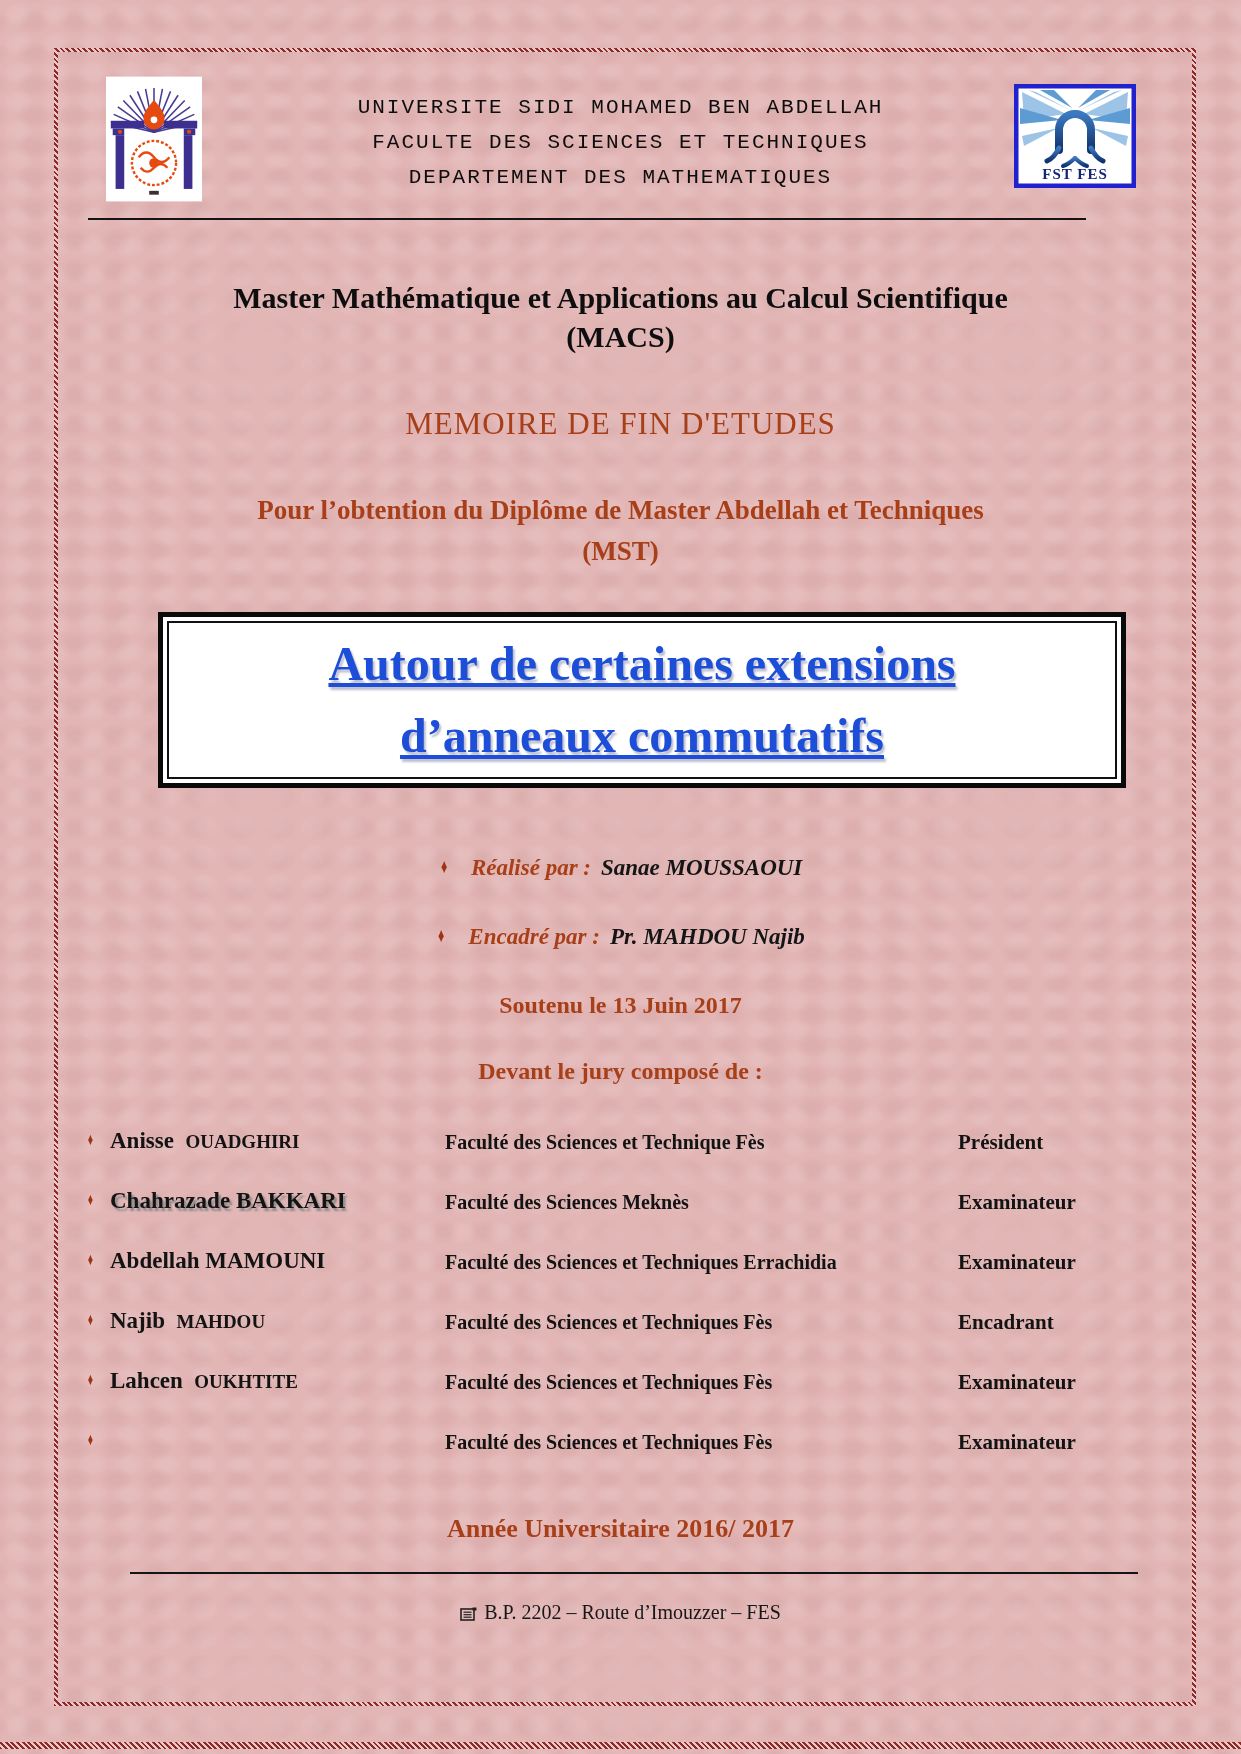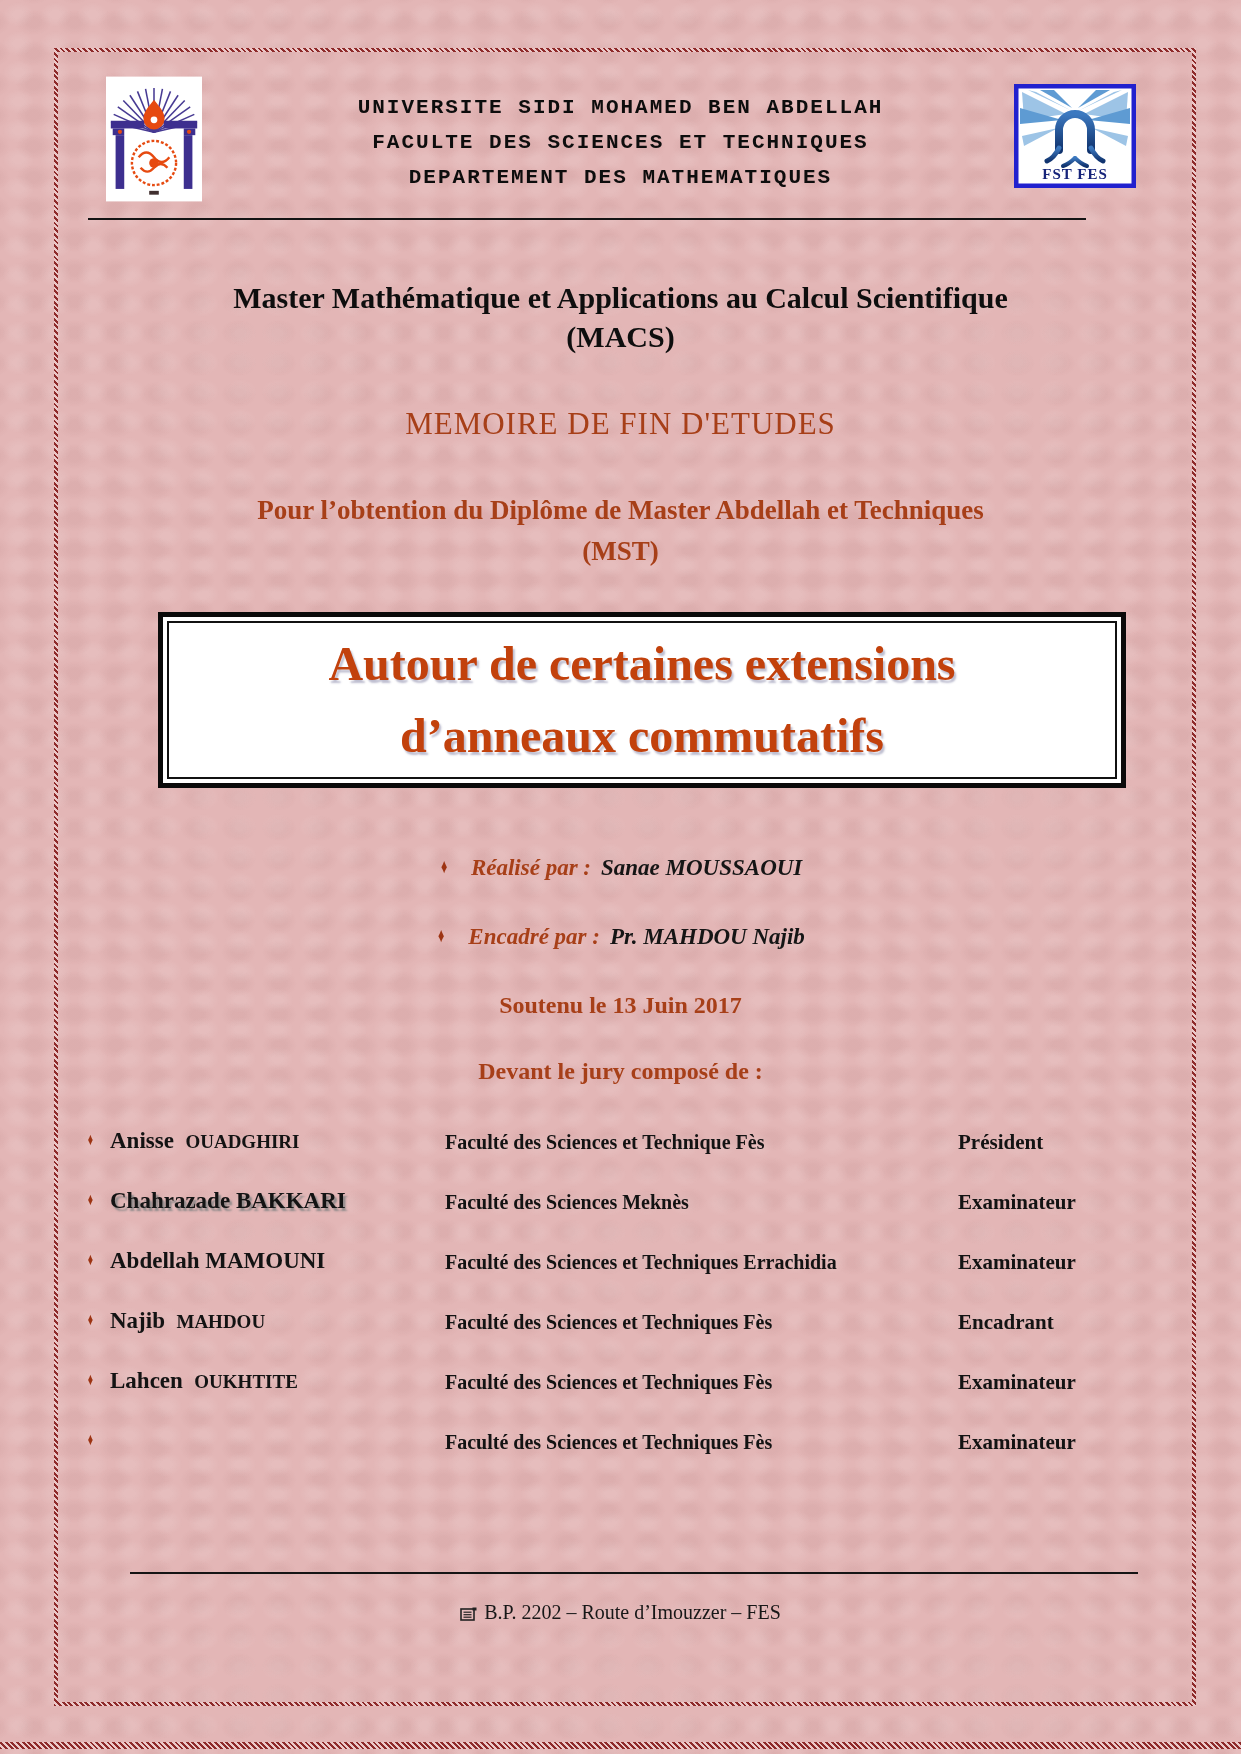--- a/index.html
+++ b/index.html
@@ -11,31 +11,31 @@
       radial-gradient(rgba(150,90,90,0.09) 20%, transparent 60%) 13px 7px/41px 31px,
       #E3B6B6;}
   .hatch{background:repeating-linear-gradient(45deg,#8E2A2A 0 2px,#ECC9C9 2px 4px);}
   .frame{position:absolute;left:54px;top:48px;width:1134px;height:1650px;
     border:4px solid transparent;
     border-image:repeating-linear-gradient(45deg,#8E2A2A 0 2px,#ECC9C9 2px 4px) 4;}
   .bottom-strip{position:absolute;left:0;right:0;top:1742px;height:7px;}
   .abs{position:absolute;}
   .ctr{left:60px;width:1121px;text-align:center;}
   .header-text{top:90px;color:#0d0d0d;font-family:"Liberation Mono","DejaVu Sans Mono",monospace;
-    font-weight:bold;font-size:21px;line-height:35px;letter-spacing:2px;}
+    font-weight:normal;font-size:21px;line-height:35px;letter-spacing:2px;}
   .sep-top{top:218px;left:88px;width:998px;height:2px;background:#141414;}
   .program{top:278px;font-weight:bold;font-size:30px;line-height:39px;color:#0e0e0e;}
   .memoire{top:406px;font-weight:normal;font-size:31px;letter-spacing:1px;color:#A73F18;}
   .obtention{top:490px;font-weight:bold;font-size:27px;line-height:41px;color:#A73F18;}
   .title-box{left:158px;top:612px;width:968px;height:176px;background:#ffffff;
     border:5px solid #0a0a0a;box-sizing:border-box;}
   .title-inner{position:absolute;inset:4px;border:2px solid #111;
     display:flex;flex-direction:column;justify-content:center;align-items:center;}
-  .thesis-title{font-weight:bold;font-size:48px;line-height:72px;color:#c2410c;
-    text-shadow:2px 3px 2px rgba(110,110,150,.45);}
+  .thesis-title{font-weight:bold;font-size:48px;line-height:72px;color:#1d4ed8;
+    text-shadow:2px 3px 2px rgba(110,110,150,.45);text-decoration:underline;}
   .credit-row{left:60px;width:1121px;display:flex;justify-content:center;align-items:baseline;
     font-style:italic;font-weight:bold;font-size:23px;}
   .credit-realise{top:855px;} .credit-encadre{top:924px;}
   .diamond{color:#9D3413;font-style:normal;display:inline-block;transform:scaleX(.62);
     font-size:20px;margin-right:22px;position:relative;top:-2px;}
   .credit-label{color:#A73F18;margin-right:10px;}
   .credit-name{color:#151515;}
   .soutenu{top:992px;font-weight:bold;font-size:24px;color:#A73F18;}
   .devant{top:1058px;font-weight:bold;font-size:24px;color:#A73F18;}
   .jury{left:60px;top:1116px;width:1121px;}
@@ -210,20 +210,21 @@
       <span class="jury-aff">Faculté des Sciences et Techniques Fès</span>
       <span class="jury-role">Examinateur</span>
     </div>
     <div class="jury-row shadowed">
       <span class="jury-bullet">♦</span>
       <span class="jury-aff">Faculté des Sciences et Techniques Fès</span>
       <span class="jury-role">Examinateur</span>
     </div>
   </div>
 
+  <div class="abs ctr annee">Année Universitaire 2016/ 2017</div>
   <div class="abs sep-bottom"></div>
 
   <div class="abs ctr footer">
     <div>
       <svg class="mail-icon" width="17" height="14" viewBox="0 0 17 14">
         <rect x="1" y="2" width="13" height="11" fill="none" stroke="#222" stroke-width="1.6"></rect>
         <line x1="3.5" y1="5.2" x2="11.5" y2="5.2" stroke="#222" stroke-width="1.2"></line>
         <line x1="3.5" y1="7.7" x2="11.5" y2="7.7" stroke="#222" stroke-width="1.2"></line>
         <line x1="3.5" y1="10.2" x2="11.5" y2="10.2" stroke="#222" stroke-width="1.2"></line>
         <rect x="12.5" y="0.5" width="4" height="3" fill="#222"></rect>

